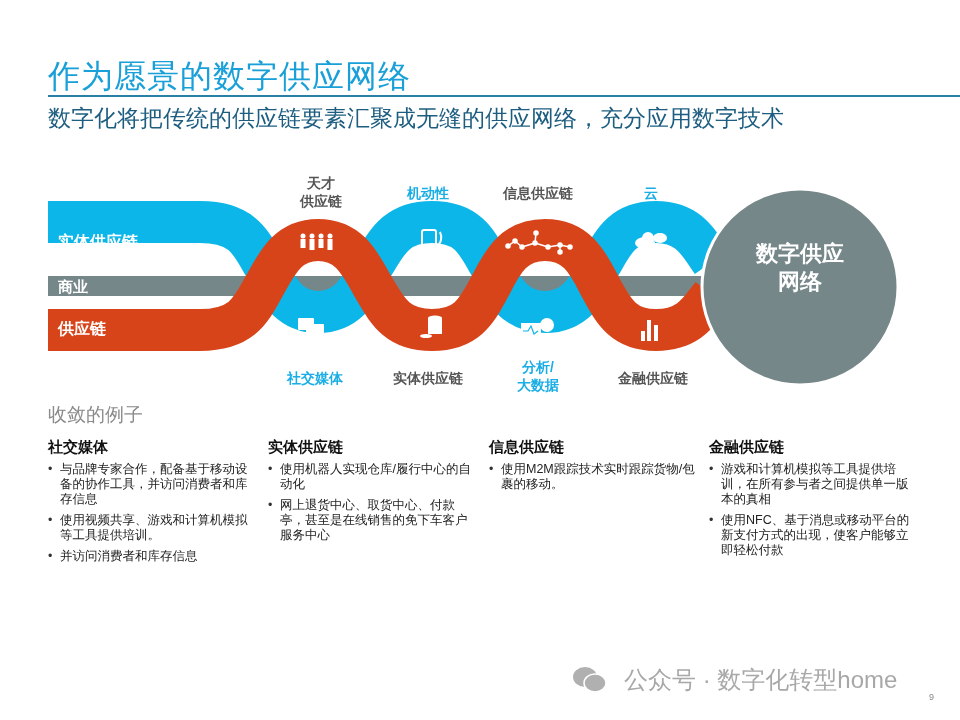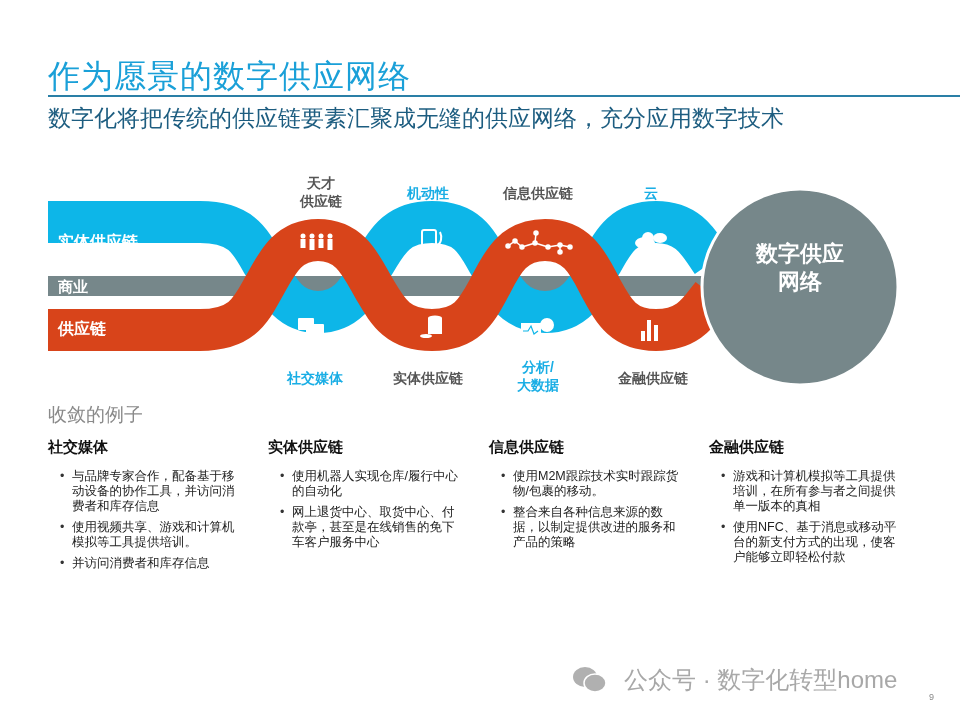--- a/index.html
+++ b/index.html
@@ -32,21 +32,21 @@
   .node-label.gray { color: #555555; }
   .hub-label {
     position: absolute; left: 722px; top: 240px; width: 156px; text-align: center;
     color: #ffffff; font-weight: bold; font-size: 22px; line-height: 28px;
   }
   .section-heading {
     position: absolute; left: 48px; top: 402px; font-size: 19px; color: #8a8a8a;
   }
   .col { position: absolute; top: 437px; width: 210px; }
   .col-title { font-weight: bold; font-size: 15px; color: #111; margin-bottom: 5px; line-height: 20px; }
-  .col ul { margin: 12px; padding: 0; list-style: none; }
+  .col ul { margin: 0; padding: 0; list-style: none; }
   .col li {
     position: relative; padding-left: 12px; font-size: 12.5px; line-height: 15px;
     color: #222; margin-bottom: 6px;
   }
   .col li::before {
     content: "•"; position: absolute; left: 0; top: 0; color: #333;
   }
   .watermark {
     position: absolute; left: 572px; top: 664px; font-size: 24px; color: #a8a8a8;
     display: flex; align-items: center; gap: 16px;
@@ -181,21 +181,20 @@
   <ul>
     <li>使用机器人实现仓库/履行中心的自动化</li>
     <li>网上退货中心、取货中心、付款亭，甚至是在线销售的免下车客户服务中心</li>
   </ul>
 </div>
 
 <div class="col" style="left:489px;">
   <div class="col-title">信息供应链</div>
   <ul>
     <li>使用M2M跟踪技术实时跟踪货物/包裹的移动。</li>
-    <li>整合来自各种信息来源的数据，以制定提供改进的服务和产品的策略</li>
   </ul>
 </div>
 
 <div class="col" style="left:709px;">
   <div class="col-title">金融供应链</div>
   <ul>
     <li>游戏和计算机模拟等工具提供培训，在所有参与者之间提供单一版本的真相</li>
     <li>使用NFC、基于消息或移动平台的新支付方式的出现，使客户能够立即轻松付款</li>
   </ul>
 </div>

